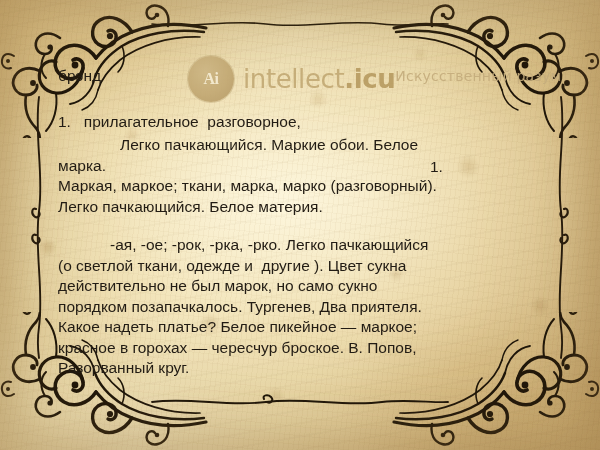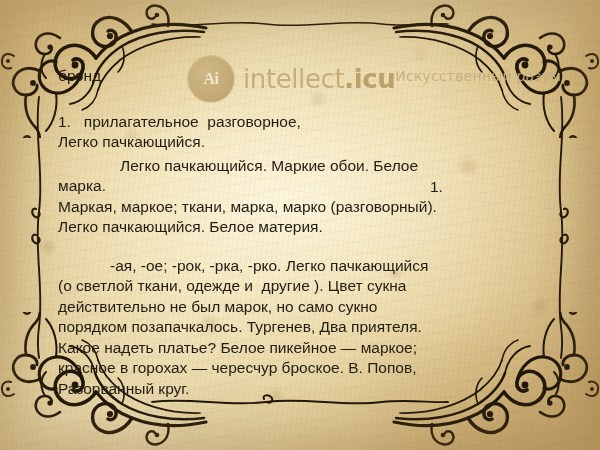--- a/index.html
+++ b/index.html
@@ -268,20 +268,20 @@
     <div id="wm-text">
       <div id="wm-title"><span>intellect</span><span class="b">.icu</span></div>
       <div id="wm-sub">Искусственный  разум</div>
     </div>
   </div>
 
   <div id="content">
 
     <div id="headword">брэнд</div>
 
-    <div class="para b1"><span class="line">1.   прилагательное  разговорное,</span><br><span class="line">Легко пачкающийся.</span></div>
+    <div class="para b1"><span class="line">1.   прилагательное  разговорное,</span><br></div>
 
     <div class="para"><span class="indent"></span><span class="line">Легко пачкающийся. Маркие обои. Белое</span><br><span id="numline"><span class="line">марка.</span><span class="right-num nb">1.</span></span><br><span class="line">Маркая, маркое; ткани, марка, марко (разговорный).</span><br><span class="line">Легко пачкающийся. Белое материя.</span></div>
 
     <div class="para" style="margin-top:18px;"><span class="indent-sm"></span><span class="line">-ая, -ое; -рок, -рка, -рко. Легко пачкающийся</span><br><span class="line">(о светлой ткани, одежде и  другие ). Цвет сукна</span><br><span class="line">действительно не был марок, но само сукно</span><br><span class="line">порядком позапачкалось. Тургенев, Два приятеля.</span><br><span class="line">Какое надеть платье? Белое пикейное — маркое;</span><br><span class="line">красное в горохах — чересчур броское. В. Попов,</span><br><span class="line">Разорванный круг.</span></div>
 
   </div>
 </div>
 
 </body></html>

